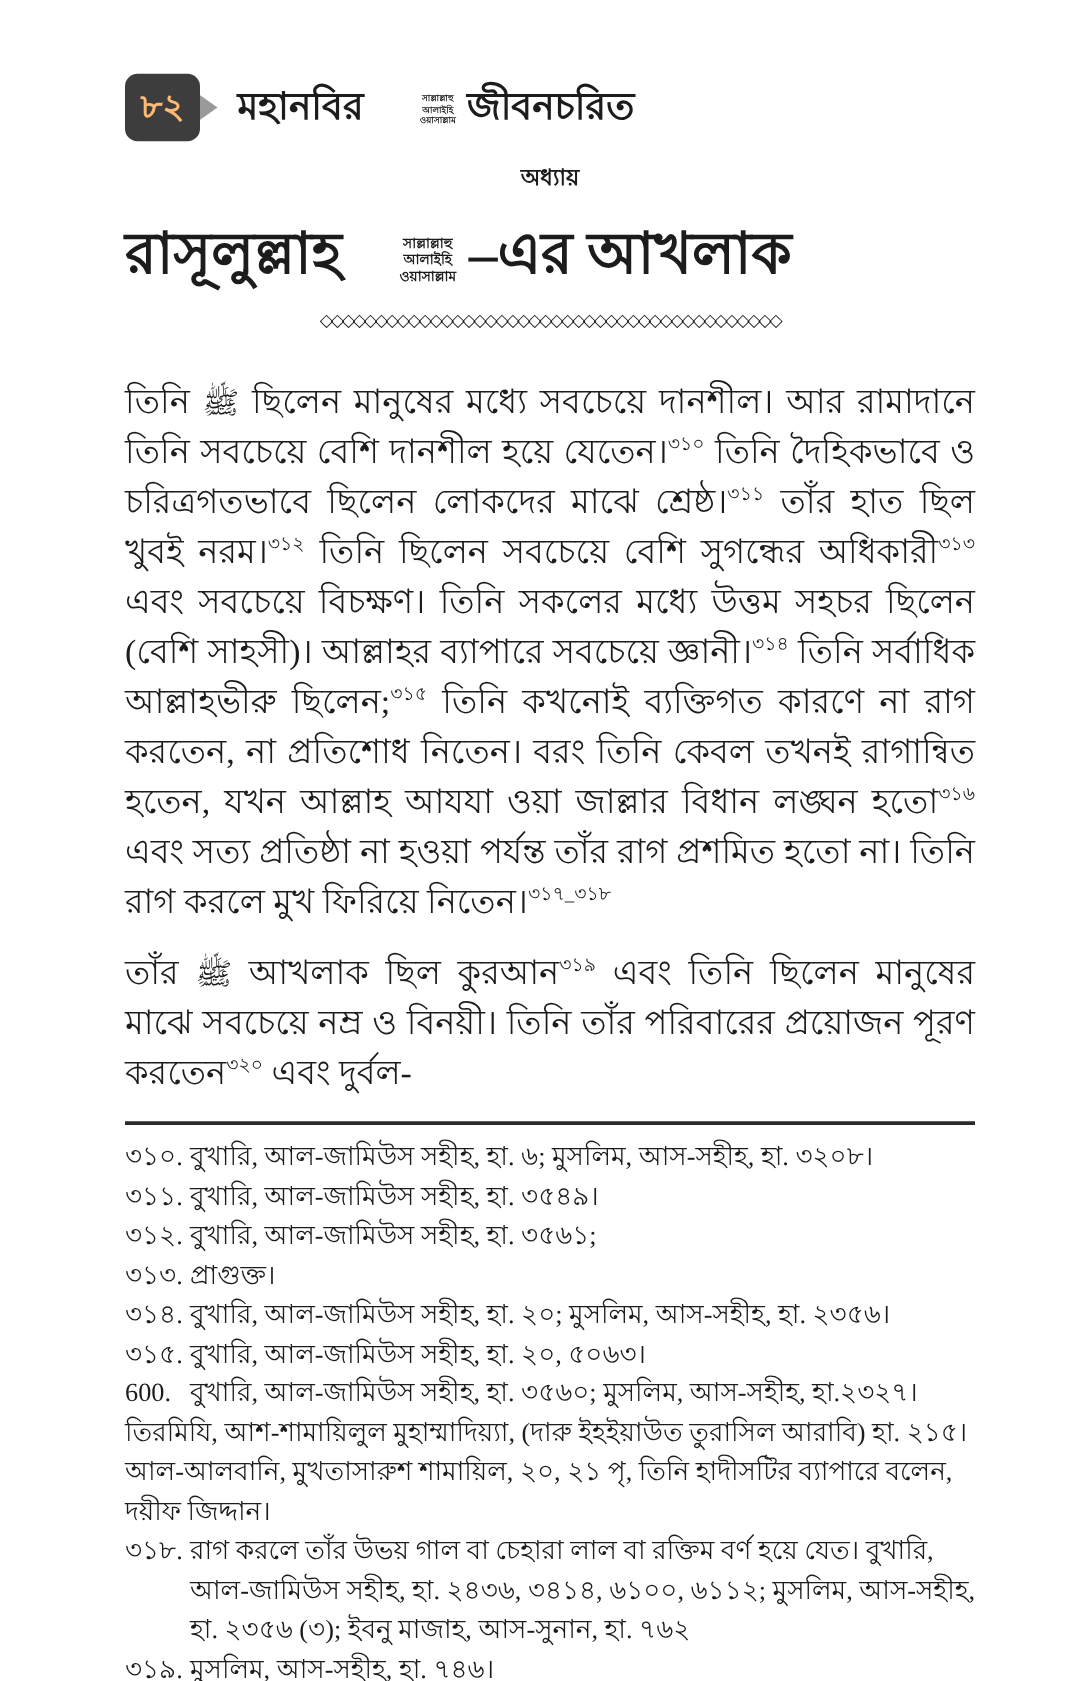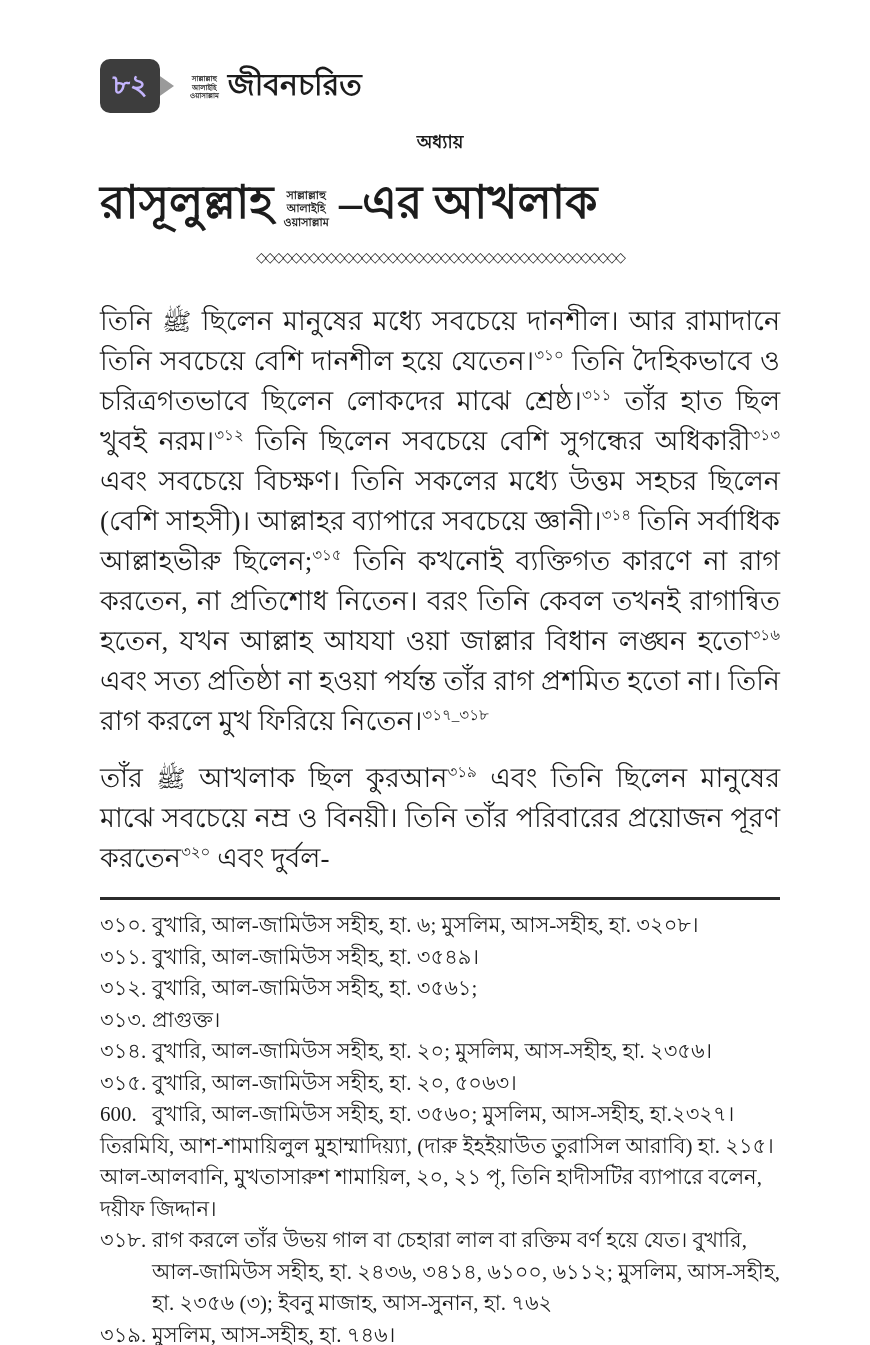--- a/index.html
+++ b/index.html
@@ -8,33 +8,33 @@
     position:relative;overflow:hidden;color:#1c1c1c;
     font-family:"Liberation Serif","DejaVu Serif","DejaVu Sans",serif;
     box-sizing:border-box;
   }
   .content{padding:58px 90px 0 100px;box-sizing:border-box;}
 
   
   .header{display:flex;align-items:center;height:56px;}
   .badge{
     width:60px;height:54px;background:#3d3d3d;border-radius:10px;
-    color:#c4b5fd;font-size:27px;font-weight:700;
+    color:#fdba74;font-size:27px;font-weight:700;
     display:flex;align-items:center;justify-content:center;flex:0 0 auto;
     position:relative;z-index:2;
   }
   .badge-arrow{
     width:0;height:0;flex:0 0 auto;
     border-top:12px solid transparent;border-bottom:12px solid transparent;
     border-left:17px solid #9a9a9a;margin-left:-3px;margin-right:16px;
   }
   .book-title{display:flex;align-items:center;gap:9px;font-size:30px;font-weight:700;}
   .honorific-stack{
     display:inline-block;font-size:7px;line-height:1.2;font-weight:600;
-    text-align:center;letter-spacing:0;transform:translateY(2px);
+    text-align:center;letter-spacing:0;transform:translateY(2px);margin-left:36px;
   }
 
   
   .kicker{text-align:center;font-size:18px;font-weight:700;margin-top:14px;}
   .chapter-title{
     display:flex;align-items:center;gap:10px;
     font-size:46px;font-weight:800;margin-top:8px;letter-spacing:0;
   }
   .chapter-title .honorific-stack{font-size:11px;font-weight:700;transform:translateY(4px);}
   .divider{
@@ -62,20 +62,21 @@
 
 <div class="page">
   <div class="content">
 
     <div class="header">
       <div class="badge">
         <span>৮২</span>
       </div>
       <div class="badge-arrow"></div>
       <div class="book-title">
+        <span>মহানবির</span>
         <span class="honorific-stack">
           <span style="display:block">সাল্লাল্লাহু</span>
           <span style="display:block">আলাইহি</span>
           <span style="display:block">ওয়াসাল্লাম</span>
         </span>
         <span>জীবনচরিত</span>
       </div>
     </div>
 
     <div class="kicker">অধ্যায়</div>

